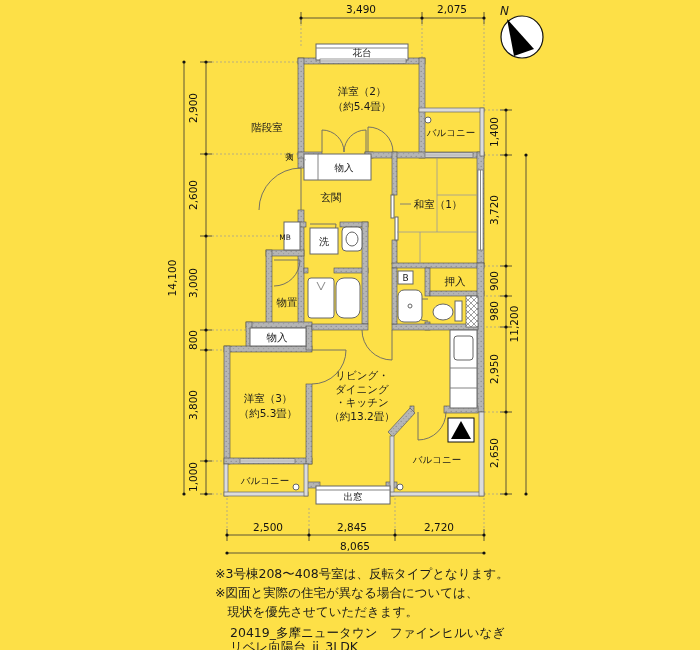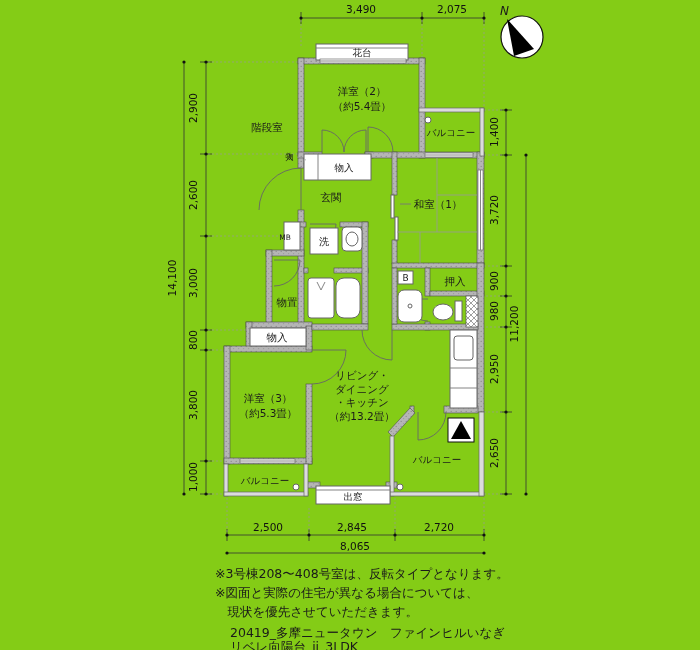--- a/index.html
+++ b/index.html
@@ -1,16 +1,16 @@
 <!DOCTYPE html>
 <html><head>
 <meta charset="utf-8">
 <style>
   html,body{margin:0;padding:0;background:#fff;}
-  .canvas{position:relative;width:700px;height:650px;background:#84cc16;overflow:hidden;
+  .canvas{position:relative;width:700px;height:650px;background:#fde047;overflow:hidden;
           font-family:"DejaVu Sans",sans-serif;}
   svg text{font-family:"DejaVu Sans",sans-serif;fill:#1a1a1a;}
   .wall{fill:url(#wallpat);stroke:#4d4d4d;stroke-width:0.6;}
   .twall{fill:#dcdcdc;stroke:#666;stroke-width:0.7;}
   .xcol{fill:url(#xhatch);stroke:#555;stroke-width:0.7;}
   .ln{stroke:#777;stroke-width:0.9;fill:none;}
   .tat{stroke:#999;stroke-width:0.8;fill:none;}
   .arc{stroke:#666;stroke-width:0.9;fill:none;}
   .fix{fill:#fff;stroke:#666;stroke-width:1;}
   .win{fill:#fff;stroke:#555;stroke-width:0.6;}

